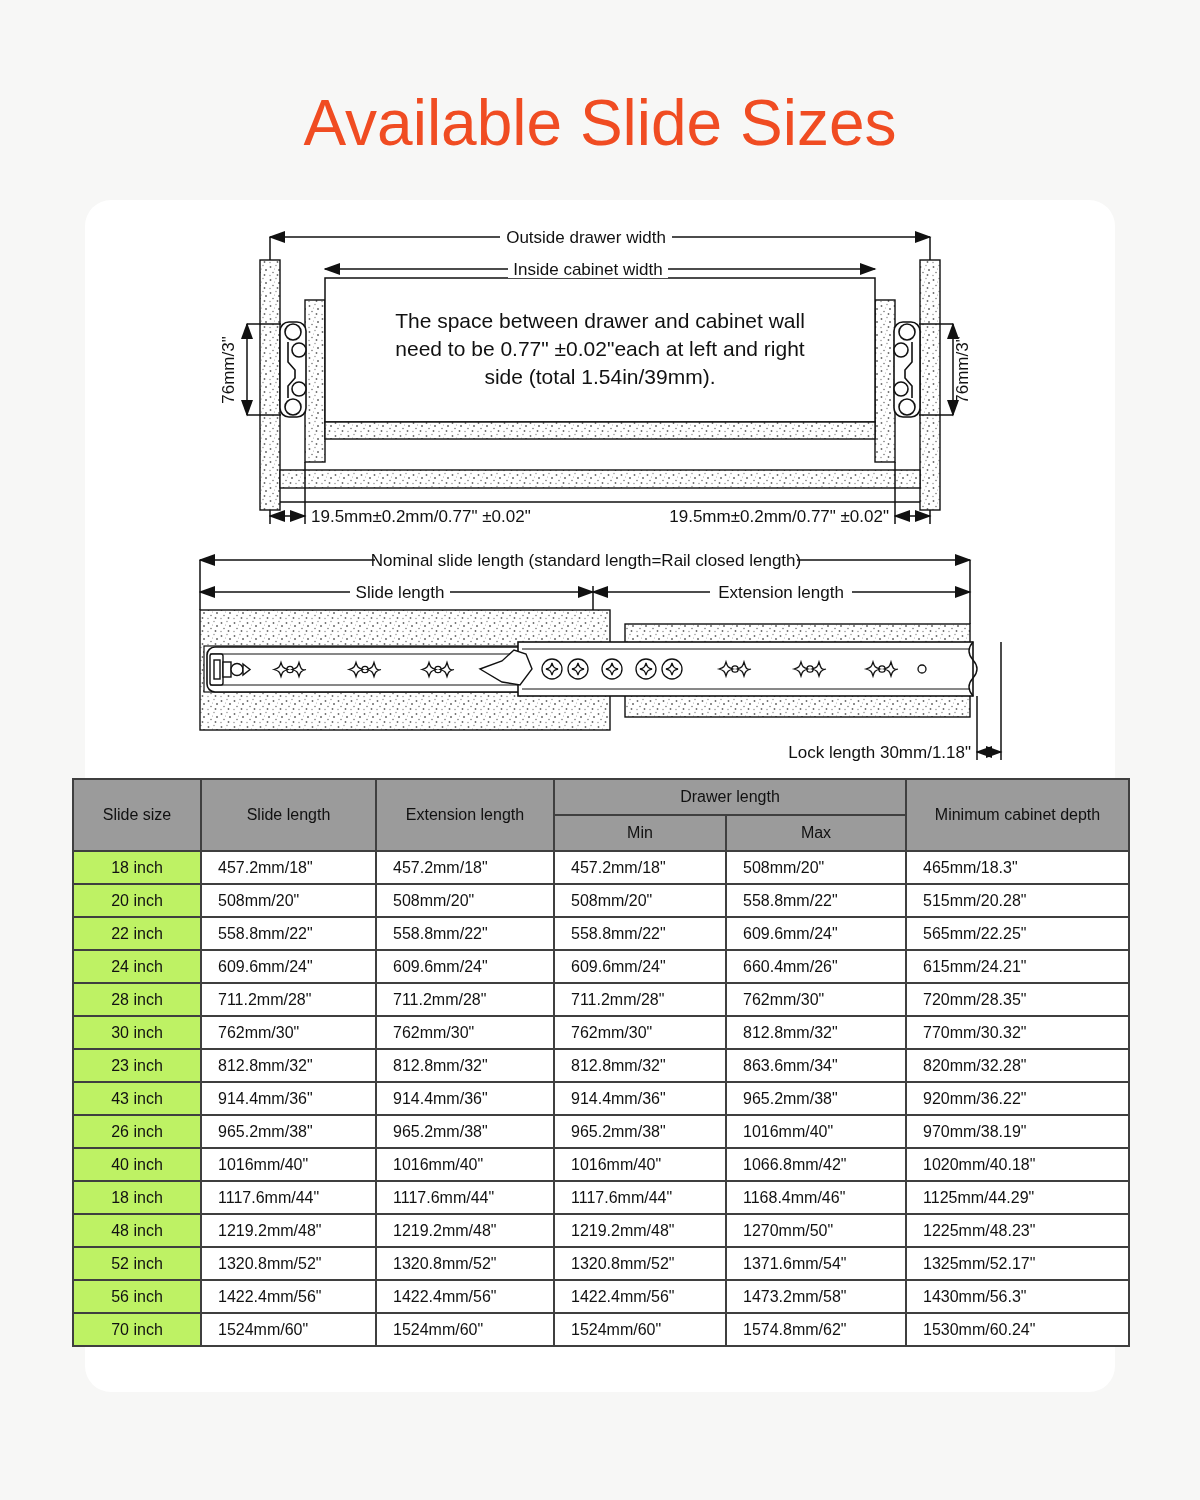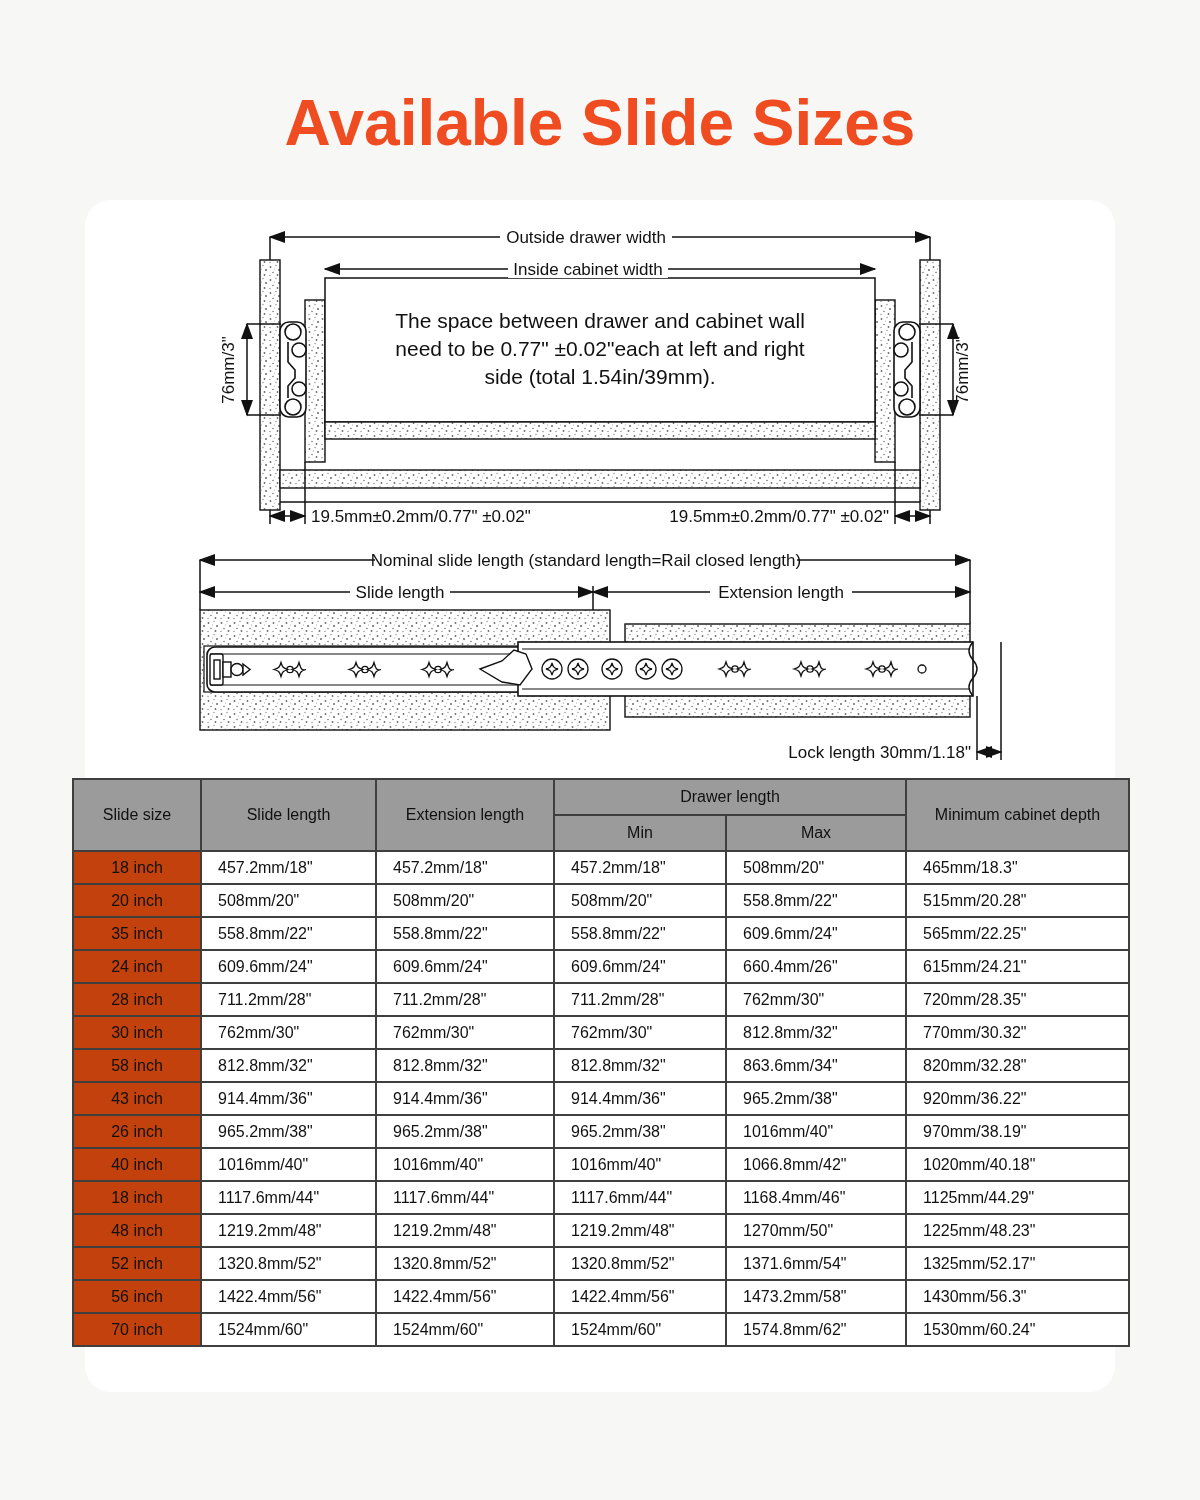--- a/index.html
+++ b/index.html
@@ -4,21 +4,21 @@
 <style>
   html,body{margin:0;padding:0;}
   #canvas{
     position:relative;width:1200px;height:1500px;
     background:#f7f7f6;overflow:hidden;
     font-family:"Liberation Sans","DejaVu Sans",sans-serif;
     color:#111;
   }
   .page-title{
     position:absolute;top:86px;left:0;width:1200px;
-    text-align:center;font-size:64px;font-weight:bold;
+    text-align:center;font-size:64px;font-weight:normal;
     color:#f04c22;letter-spacing:0px;
   }
   .card{
     position:absolute;left:85px;top:200px;width:1030px;height:1192px;
     background:#ffffff;border-radius:26px;
   }
   svg{position:absolute;}
   #diagram-width{left:190px;top:212px;}
   #diagram-length{left:180px;top:542px;}
   svg text{font-family:"Liberation Sans","DejaVu Sans",sans-serif;fill:#111;}
@@ -34,21 +34,21 @@
     border:2px solid #3f3f3f;overflow:hidden;white-space:nowrap;
   }
   .spec-table thead th{
     background:#9b9b9b;font-weight:normal;text-align:center;
     height:34px;padding:0 4px;
   }
   .spec-table td{
     background:#ffffff;height:31px;padding:0 0 0 16px;text-align:left;
   }
   .spec-table td.rowhead{
-    background:#c2410c;text-align:center;padding:0;
+    background:#bef264;text-align:center;padding:0;
   }
 </style>
 </head>
 <body>
 
 <div id="canvas">
 
   <div class="page-title">Available Slide Sizes</div>
 
   <div class="card"></div>
@@ -271,21 +271,21 @@
         </tr>
         <tr>
           <td class="rowhead">20 inch</td>
           <td>508mm/20"</td>
           <td>508mm/20"</td>
           <td>508mm/20"</td>
           <td>558.8mm/22"</td>
           <td>515mm/20.28"</td>
         </tr>
         <tr>
-          <td class="rowhead">35 inch</td>
+          <td class="rowhead">22 inch</td>
           <td>558.8mm/22"</td>
           <td>558.8mm/22"</td>
           <td>558.8mm/22"</td>
           <td>609.6mm/24"</td>
           <td>565mm/22.25"</td>
         </tr>
         <tr>
           <td class="rowhead">24 inch</td>
           <td>609.6mm/24"</td>
           <td>609.6mm/24"</td>
@@ -303,21 +303,21 @@
         </tr>
         <tr>
           <td class="rowhead">30 inch</td>
           <td>762mm/30"</td>
           <td>762mm/30"</td>
           <td>762mm/30"</td>
           <td>812.8mm/32"</td>
           <td>770mm/30.32"</td>
         </tr>
         <tr>
-          <td class="rowhead">58 inch</td>
+          <td class="rowhead">23 inch</td>
           <td>812.8mm/32"</td>
           <td>812.8mm/32"</td>
           <td>812.8mm/32"</td>
           <td>863.6mm/34"</td>
           <td>820mm/32.28"</td>
         </tr>
         <tr>
           <td class="rowhead">43 inch</td>
           <td>914.4mm/36"</td>
           <td>914.4mm/36"</td>

